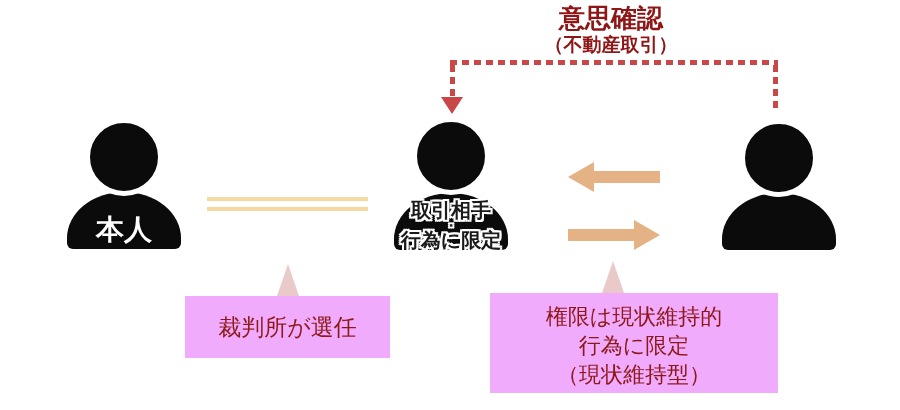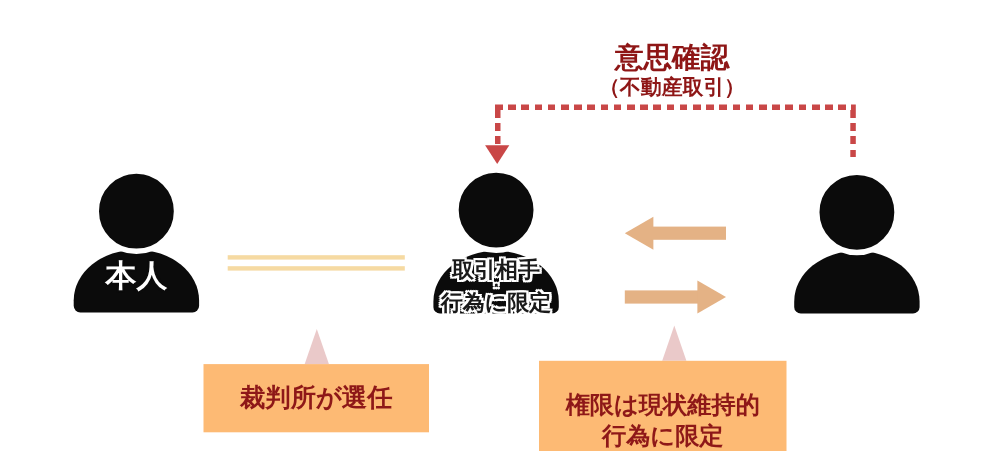--- a/index.html
+++ b/index.html
@@ -3,21 +3,21 @@
 <meta charset="utf-8">
 <style>
   html,body{margin:0;padding:0;background:#ffffff;}
   .stage{
     position:relative;
     width:900px;height:410px;
     background:#ffffff;
     overflow:hidden;
     font-family:"DejaVu Serif","Liberation Serif",serif;
   }
-  .abs{position:absolute;margin-top:35px;}
+  .abs{position:absolute;}
 
   
   .top-title{
     left:461px;top:4px;width:300px;
     text-align:center;
     font-weight:bold;font-size:26px;line-height:29px;
     color:#8e1616;
   }
   .top-subtitle{
     left:461px;top:33px;width:300px;
@@ -88,49 +88,49 @@
   }
   .tri-right{
     position:absolute;right:0;top:0;width:0;height:0;
     border-top:15px solid transparent;border-bottom:15px solid transparent;
     border-left:26px solid #e4b285;
   }
   .arrow-box{width:92px;height:30px;}
 
   
   .callout{
-    background:#fdba74;
+    background:#f0abfc;
     color:#8e1818;
-    font-weight:bold;text-align:center;
+    font-weight:normal;text-align:center;
   }
   .callout-pointer{
     width:0;height:0;
     border-left:11px solid transparent;
     border-right:11px solid transparent;
     border-bottom:32px solid #eac9c9;
   }
   .callout-left{left:185px;top:296px;width:205px;height:62px;font-size:23px;line-height:62px;}
-  .callout-right{left:490px;top:293px;width:225px;height:100px;font-size:22px;line-height:29px;padding-top:26px;box-sizing:border-box;}
+  .callout-right{left:490px;top:293px;width:288px;height:100px;font-size:22px;line-height:29px;padding-top:9px;box-sizing:border-box;}
 </style>
 </head>
 <body>
 
 <div class="stage">
 
   <div class="abs top-title">意思確認</div>
   <div class="abs top-subtitle">（不動産取引）</div>
 
   <div class="abs dash-h"></div>
   <div class="abs dash-v-left"></div>
   <div class="abs dash-v-right"></div>
   <div class="abs dash-arrowhead"></div>
 
   <div class="abs person-head" style="left:85px;top:118px;"></div>
   <div class="abs person-body" style="left:67px;top:192px;"></div>
-  <div class="abs person-label-light" style="left:64px;top:201px;width:120px;">本人</div>
+  <div class="abs person-label-light" style="left:64px;top:215px;width:120px;">本人</div>
 
   <div class="abs person-head" style="left:412px;top:117px;"></div>
   <div class="abs person-body" style="left:394px;top:193px;"></div>
   <div class="abs person-label-dark" style="left:361px;top:203px;width:180px;">
     <div>取引相手</div>
     <div class="dot-line">・</div>
     <div>行為に限定</div>
   </div>
 
   <div class="abs person-head" style="left:740px;top:119px;"></div>
@@ -150,15 +150,16 @@
 
   <div class="abs callout-pointer" style="left:277px;top:264px;"></div>
   <div class="abs callout callout-left">
     <div>裁判所が選任</div>
   </div>
 
   <div class="abs callout-pointer" style="left:602px;top:261px;"></div>
   <div class="abs callout callout-right">
     <div>権限は現状維持的</div>
     <div>行為に限定</div>
+    <div>（現状維持型）</div>
   </div>
 
 </div>
 
 </body></html>

